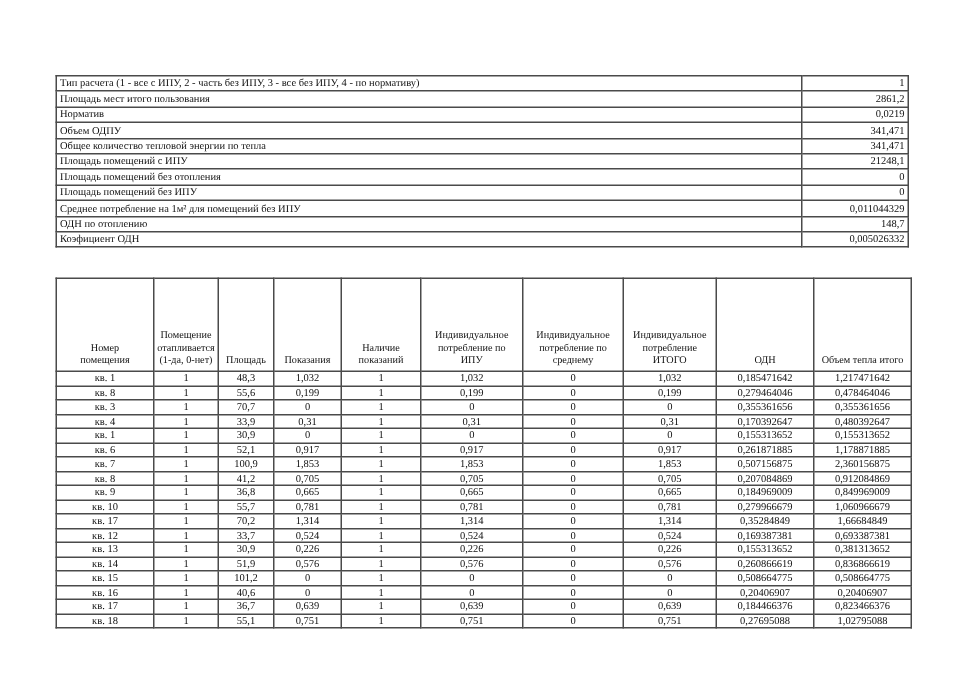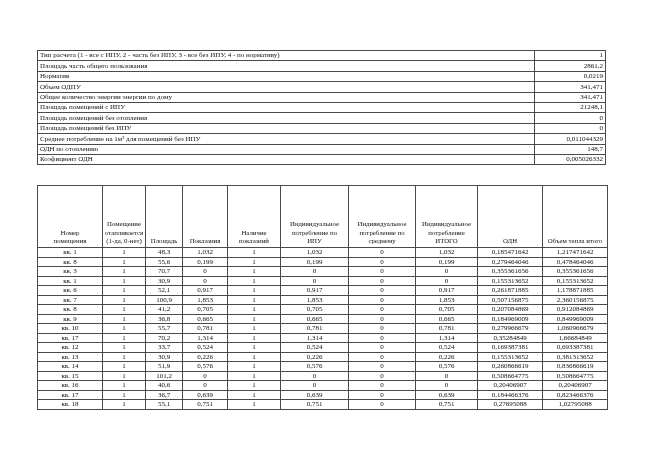--- a/index.html
+++ b/index.html
@@ -49,33 +49,33 @@
 
 <div class="sheet">
 
   <table id="params">
     <tbody>
         <tr>
           <td class="p-label">Тип расчета (1 - все с ИПУ, 2 - часть без ИПУ, 3 - все без ИПУ, 4 - по нормативу)</td>
           <td class="p-value">1</td>
         </tr>
         <tr>
-          <td class="p-label">Площадь часть общего пользования</td>
+          <td class="p-label">Площадь мест итого пользования</td>
           <td class="p-value">2861,2</td>
         </tr>
         <tr>
           <td class="p-label">Норматив</td>
           <td class="p-value">0,0219</td>
         </tr>
         <tr>
           <td class="p-label">Объем ОДПУ</td>
           <td class="p-value">341,471</td>
         </tr>
         <tr>
-          <td class="p-label">Общее количество энергии энергии по дому</td>
+          <td class="p-label">Общее количество тепловой энергии по тепла</td>
           <td class="p-value">341,471</td>
         </tr>
         <tr>
           <td class="p-label">Площадь помещений с ИПУ</td>
           <td class="p-value">21248,1</td>
         </tr>
         <tr>
           <td class="p-label">Площадь помещений без отопления</td>
           <td class="p-value">0</td>
         </tr>
@@ -166,20 +166,32 @@
           <td>70,7</td>
           <td>0</td>
           <td>1</td>
           <td>0</td>
           <td>0</td>
           <td>0</td>
           <td>0,355361656</td>
           <td>0,355361656</td>
         </tr>
         <tr>
+          <td>кв. 4</td>
+          <td>1</td>
+          <td>33,9</td>
+          <td>0,31</td>
+          <td>1</td>
+          <td>0,31</td>
+          <td>0</td>
+          <td>0,31</td>
+          <td>0,170392647</td>
+          <td>0,480392647</td>
+        </tr>
+        <tr>
           <td>кв. 1</td>
           <td>1</td>
           <td>30,9</td>
           <td>0</td>
           <td>1</td>
           <td>0</td>
           <td>0</td>
           <td>0</td>
           <td>0,155313652</td>
           <td>0,155313652</td>

